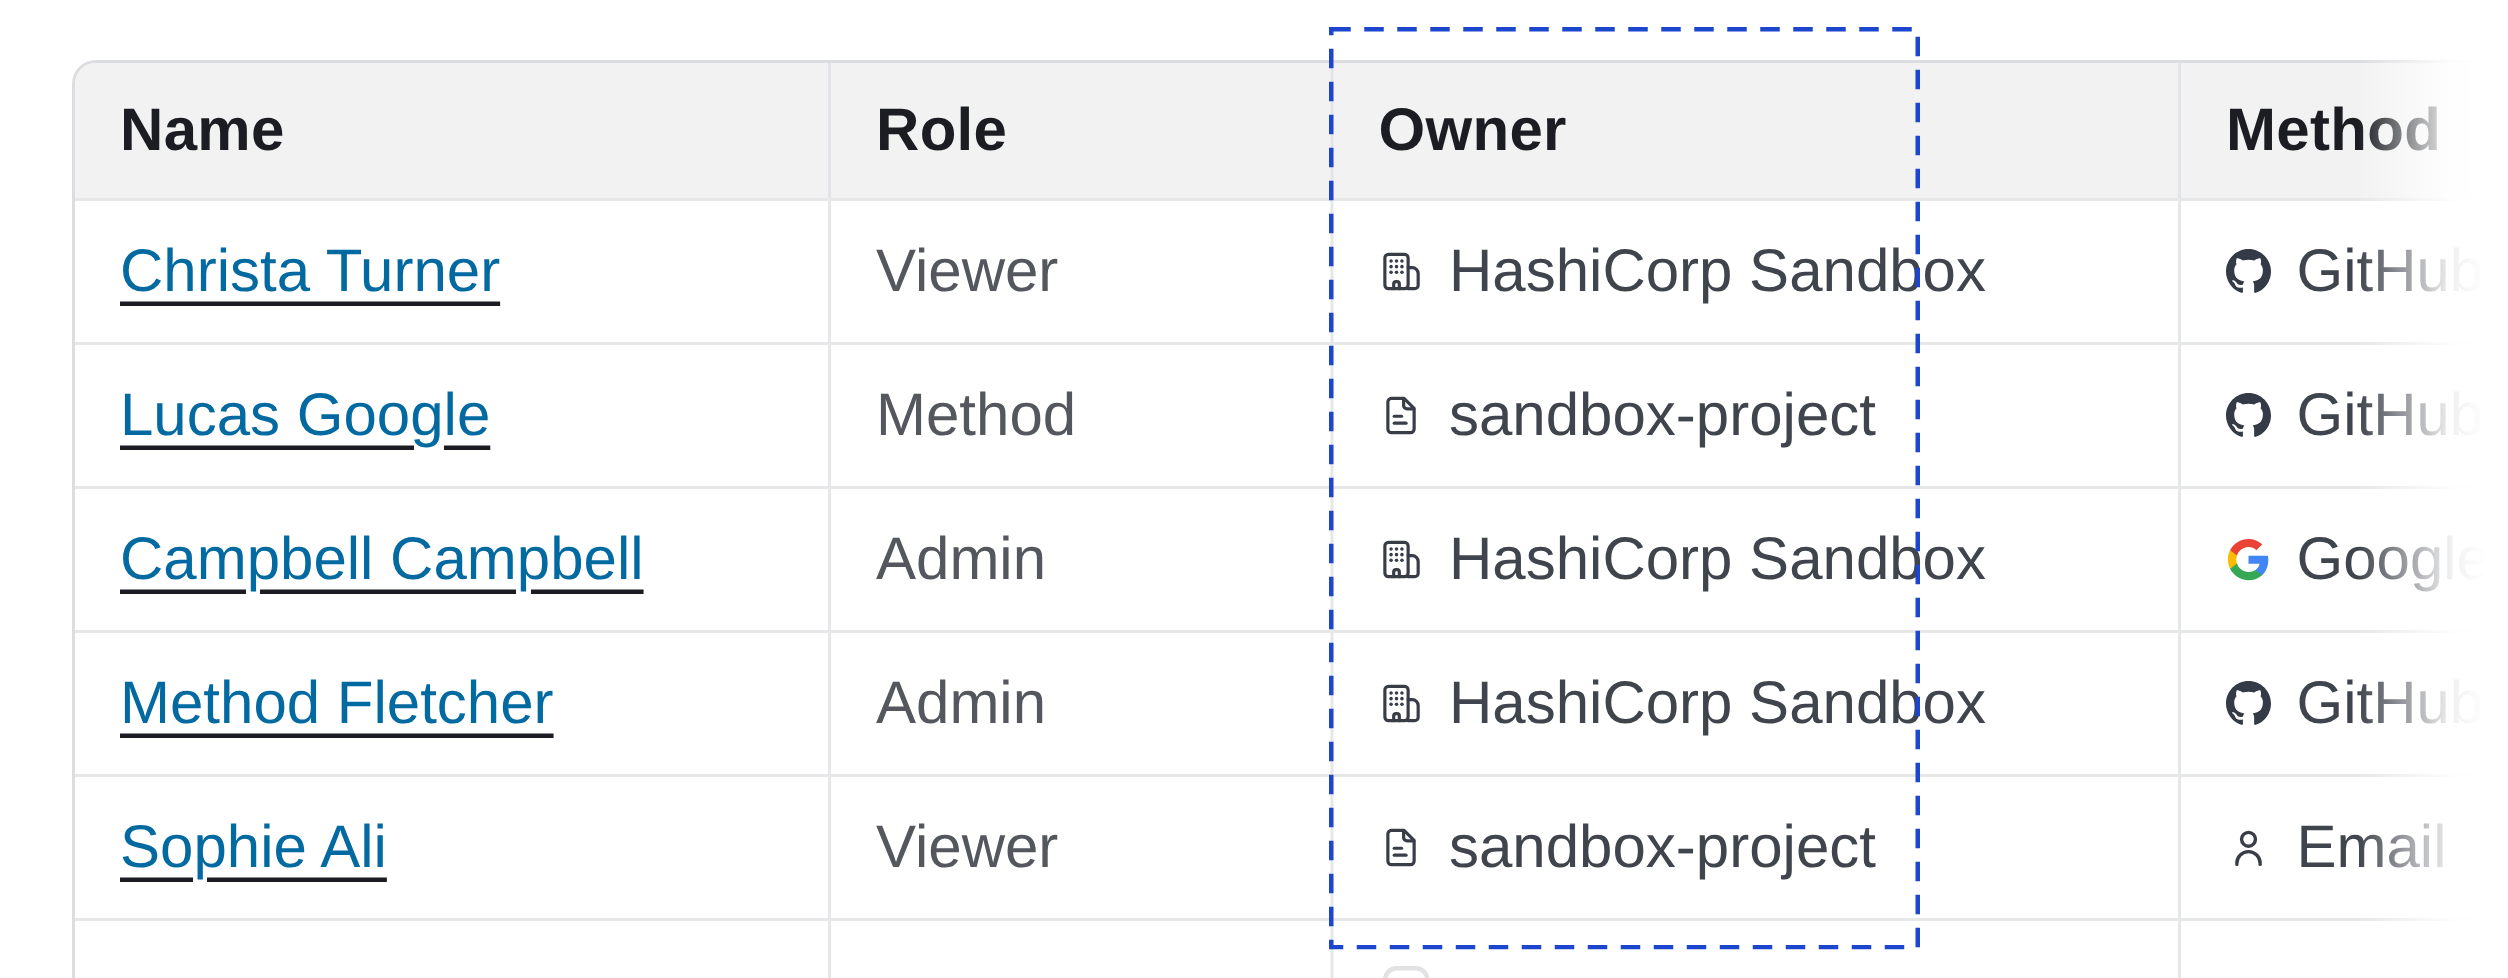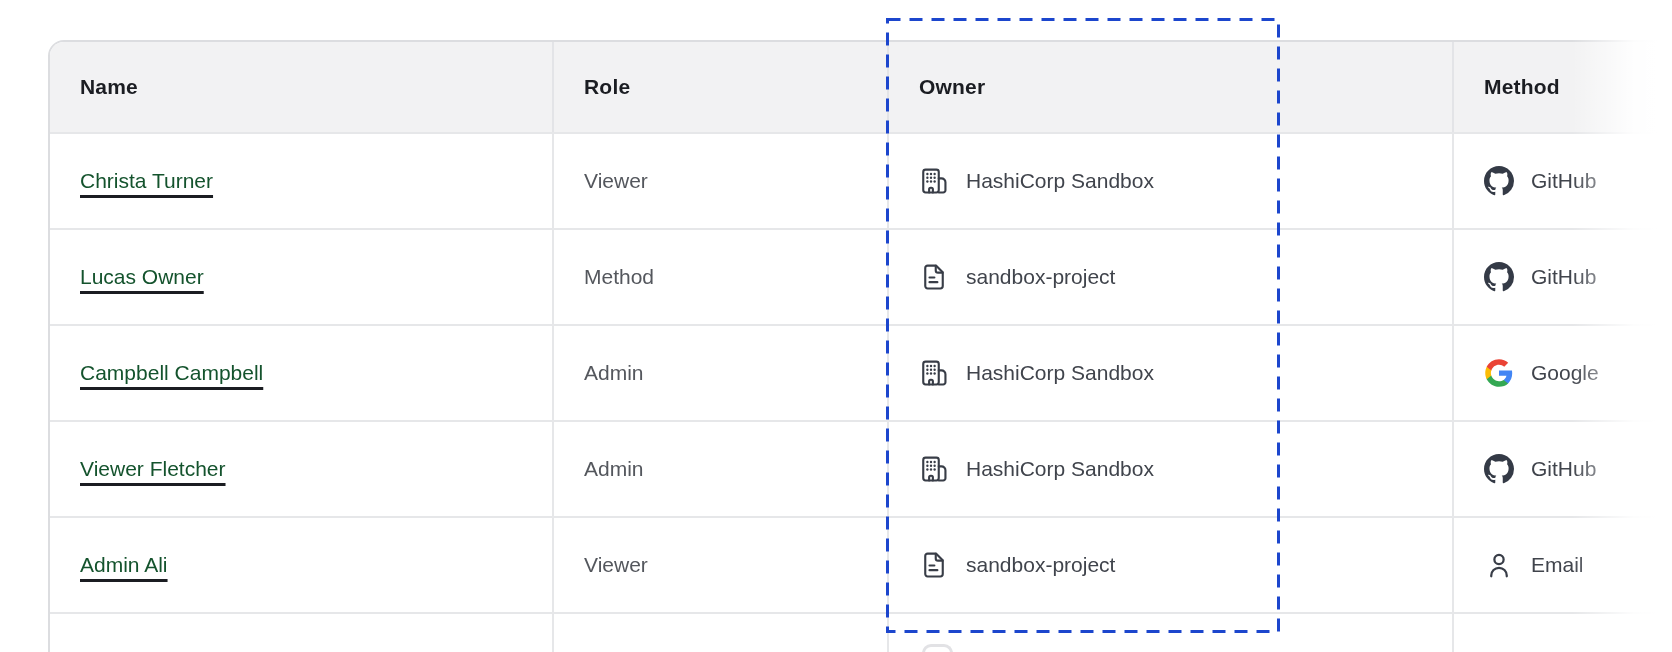--- a/index.html
+++ b/index.html
@@ -26,41 +26,41 @@
   .grid { display: grid; grid-template-columns: 502px 335px 565px auto; }
   .trow { display: contents; }
 
   .cell {
     display: flex;
     align-items: center;
     padding-left: 30px;
     box-sizing: border-box;
     height: 96px;
     border-top: 2px solid #e6e7e9;
-    font-size: 21px;
+    font-size: 40px;
     color: #40444c;
     white-space: nowrap;
     background: #fff;
   }
   .cell.c2, .cell.c3, .cell.c4 { border-left: 2px solid #e6e7e9; }
 
   .hcell {
     height: 90px;
     border-top: none;
     background: #f2f2f3;
     font-weight: 700;
     color: #1b1d22;
     letter-spacing: 0.2px;
   }
   .hcell.c2, .hcell.c3, .hcell.c4 { border-left: 2px solid #e3e4e7; }
 
   .partial .cell { height: 40px; }
 
   a.name-link {
-    color: #14532d;
+    color: #0369a1;
     font-weight: 500;
     text-decoration: underline;
     text-decoration-thickness: 2.5px;
     text-underline-offset: 7px;
     text-decoration-color: #1b1d22;
     cursor: pointer;
   }
   .role-text { color: #54575d; }
 
   .icon-wrap {
@@ -174,21 +174,21 @@
           <span>HashiCorp Sandbox</span>
         </div><div class="cell c4">
           <span class="icon-wrap">
             <svg>
               <use href="#github-icon"></use>
             </svg>
           </span>
           <span>GitHub</span>
         </div></div>
       <div class="trow"><div class="cell c1">
-          <a class="name-link">Lucas Owner</a>
+          <a class="name-link">Lucas Google</a>
         </div><div class="cell c2">
           <span class="role-text">Method</span>
         </div><div class="cell c3">
           <span class="icon-wrap">
             <svg>
               <use href="#file-text-icon"></use>
             </svg>
           </span>
           <span>sandbox-project</span>
         </div><div class="cell c4">
@@ -212,40 +212,40 @@
           <span>HashiCorp Sandbox</span>
         </div><div class="cell c4">
           <span class="icon-wrap">
             <svg>
               <use href="#google-icon"></use>
             </svg>
           </span>
           <span>Google</span>
         </div></div>
       <div class="trow"><div class="cell c1">
-          <a class="name-link">Viewer Fletcher</a>
+          <a class="name-link">Method Fletcher</a>
         </div><div class="cell c2">
           <span class="role-text">Admin</span>
         </div><div class="cell c3">
           <span class="icon-wrap">
             <svg>
               <use href="#org-building-icon"></use>
             </svg>
           </span>
           <span>HashiCorp Sandbox</span>
         </div><div class="cell c4">
           <span class="icon-wrap">
             <svg>
               <use href="#github-icon"></use>
             </svg>
           </span>
           <span>GitHub</span>
         </div></div>
       <div class="trow"><div class="cell c1">
-          <a class="name-link">Admin Ali</a>
+          <a class="name-link">Sophie Ali</a>
         </div><div class="cell c2">
           <span class="role-text">Viewer</span>
         </div><div class="cell c3">
           <span class="icon-wrap">
             <svg>
               <use href="#file-text-icon"></use>
             </svg>
           </span>
           <span>sandbox-project</span>
         </div><div class="cell c4">

